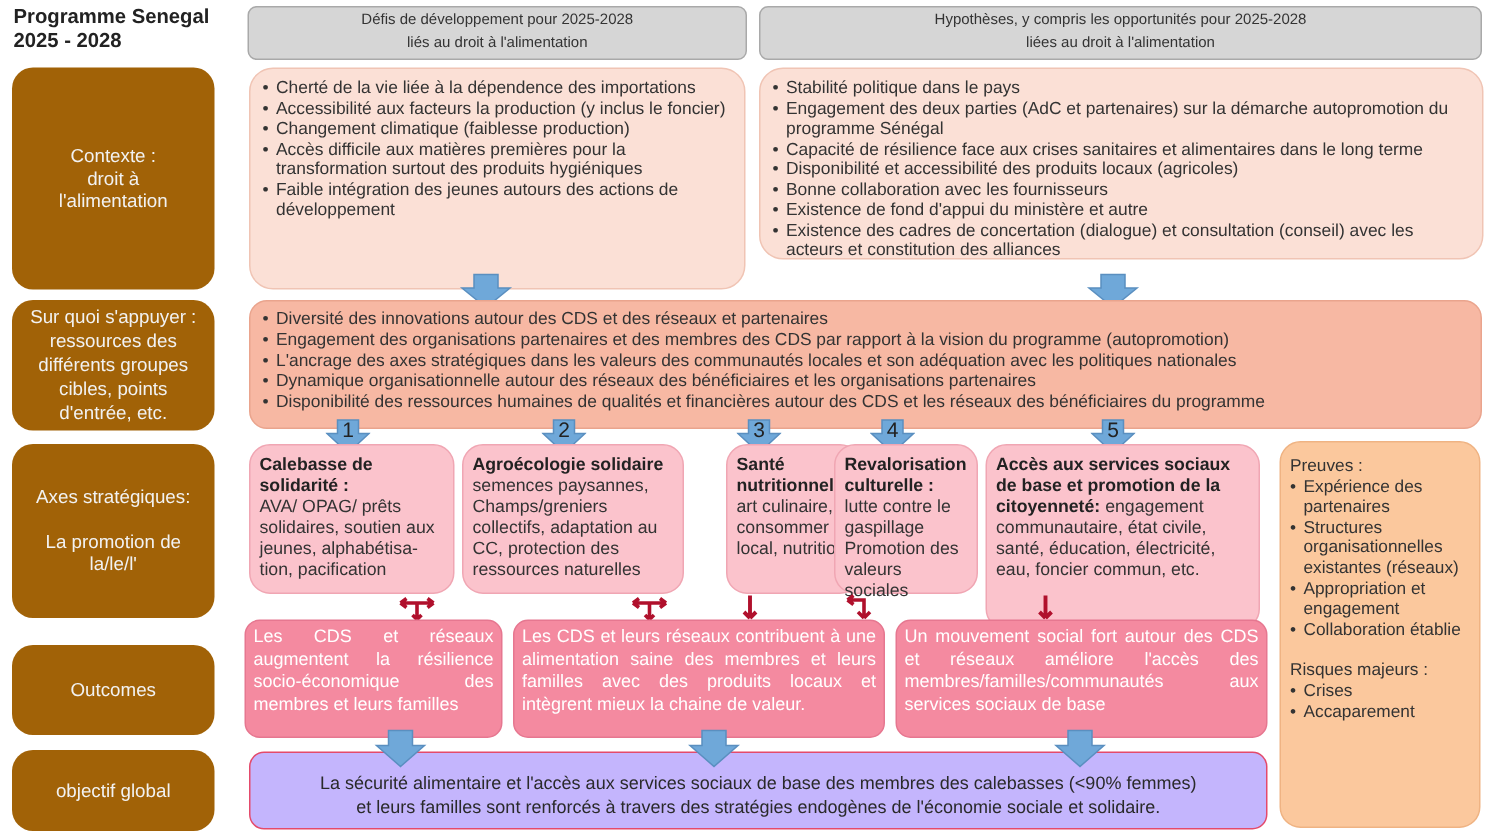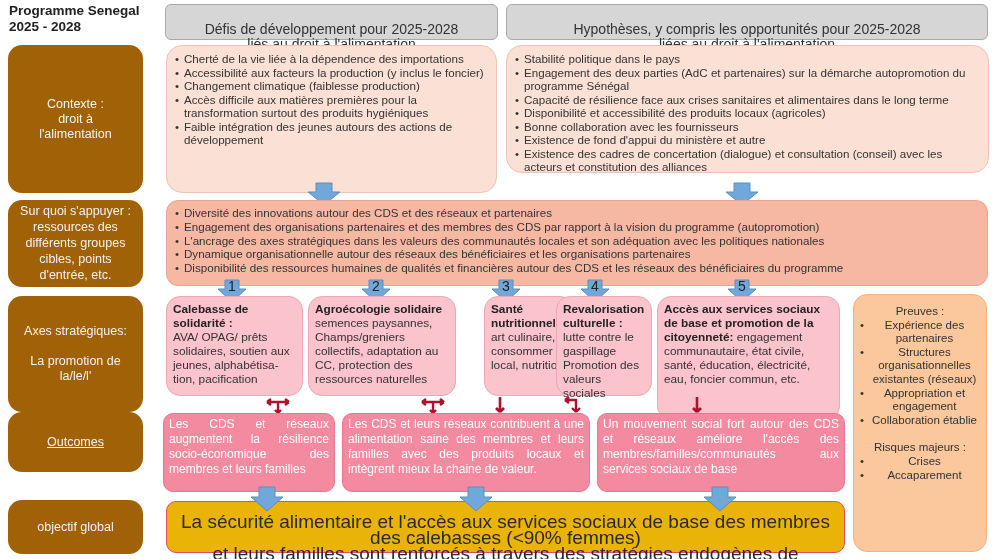--- a/index.html
+++ b/index.html
@@ -2,39 +2,39 @@
 <html><head>
 <meta charset="utf-8">
 <style>
   * { box-sizing: border-box; margin: 0; padding: 0; }
   html, body { width: 995px; height: 559px; background: #ffffff; overflow: hidden; }
   body { position: relative; font-family: "Liberation Sans", sans-serif; color: #222; }
   .abs { position: absolute; }
 
   .prog-title { left: 9px; top: 3px; width: 150px; font-weight: bold; font-size: 13.5px; line-height: 16px; color: #222; }
 
-  .hdr { background: #d6d6d6; border: 1px solid #a9a9a9; border-radius: 6px; text-align: center; font-size: 14px; line-height: 15px; color: #333; padding-top: 17px; }
+  .hdr { background: #d6d6d6; border: 1px solid #a9a9a9; border-radius: 6px; text-align: center; font-size: 10px; line-height: 15px; color: #333; padding-top: 1px; }
 
   .rowlabel { background: #a16207; border-radius: 14px; color: #f2f2f2; font-size: 12.5px; line-height: 15px; text-align: center; display: flex; align-items: center; justify-content: center; flex-direction: column; padding: 4px; }
 
   .ctx { background: #fbe0d6; border: 1px solid #f0c4b4; border-radius: 16px; font-size: 11.6px; line-height: 13.5px; color: #333; padding: 6px 8px 6px 8px; }
   .ctx ul, .res ul, .proof ul { list-style: none; }
   .ctx li, .res li, .proof li { position: relative; padding-left: 9px; }
   .ctx li::before, .res li::before, .proof li::before { content: "•"; position: absolute; left: 0; top: 0; }
 
   .res { background: #f7b8a3; border: 1px solid #eaa48d; border-radius: 12px; font-size: 11.6px; line-height: 13.8px; color: #333; padding: 5px 8px; }
 
   .axis { background: #fbc3cc; border: 1px solid #f0a6b3; border-radius: 14px; font-size: 11.8px; line-height: 14px; color: #333; padding: 5px 6px; }
   .axis b { color: #222; }
 
   .proof { background: #fbc89d; border: 1px solid #efb383; border-radius: 14px; font-size: 11.5px; line-height: 13.6px; color: #333; padding: 10px 6px; }
 
   .outc { background: #f48aa0; border: 1px solid #e67790; border-radius: 10px; font-size: 12px; line-height: 15px; color: #ffffff; padding: 3px 5px; text-align: justify; }
 
-  .goal { background: #eab308; border: 1px solid #e44a6b; border-radius: 10px; font-size: 19px; line-height: 16px; color: #2a2a2a; text-align: center; padding-top: 12px; }
+  .goal { background: #c4b5fd; border: 1px solid #e44a6b; border-radius: 10px; font-size: 12px; line-height: 16px; color: #2a2a2a; text-align: center; padding-top: 12px; }
 
   .barrow { width: 30px; height: 28px; }
   .barrow .num { position: absolute; left: 0; width: 30px; top: 0; text-align: center; font-size: 14px; line-height: 14px; color: #222; }
 </style>
 </head>
 <body>
 
 <div class="abs prog-title">
   <div>Programme Senegal</div>
   <div>2025 - 2028</div>
@@ -60,21 +60,21 @@
   <div>différents groupes</div>
   <div>cibles, points</div>
   <div>d'entrée, etc.</div>
 </div>
 <div class="abs rowlabel" style="left:8px;top:296px;width:135px;height:116px;">
   <div>Axes stratégiques:</div>
   <div style="height:15px;"></div>
   <div>La promotion  de</div>
   <div>la/le/l'</div>
 </div>
-<div class="abs rowlabel" style="left:8px;top:412px;width:135px;height:60px;text-decoration:underline;">
+<div class="abs rowlabel" style="left:8px;top:430px;width:135px;height:60px;">
   <div>Outcomes</div>
 </div>
 <div class="abs rowlabel" style="left:8px;top:500px;width:135px;height:54px;">
   <div>objectif global</div>
 </div>
 
 <div class="abs ctx" style="left:166px;top:45px;width:331px;height:148px;">
   <ul id="list-challenges">
       <li>Cherté de la vie liée à la dépendence des importations</li>
       <li>Accessibilité aux facteurs la production (y inclus le foncier)</li>
@@ -144,21 +144,21 @@
 </div>
 <div class="abs axis" style="left:556px;top:296px;width:96px;height:100px;">
   <b>Revalorisation culturelle :</b><br>
   <span>lutte contre le gaspillage Promotion des valeurs sociales</span>
 </div>
 <div class="abs axis" style="left:657px;top:296px;width:183px;height:124px;">
   <b>Accès aux services sociaux de base et promotion  de la citoyenneté:</b>
   <span>engagement communautaire, état civile, santé, éducation, électricité, eau, foncier commun, etc.</span>
 </div>
 
-<div class="abs proof" style="left:853px;top:294px;width:134px;height:258px;text-align:center;">
+<div class="abs proof" style="left:853px;top:294px;width:134px;height:258px;">
   <div>Preuves :</div>
   <ul id="list-proofs">
       <li>Expérience des partenaires</li>
       <li>Structures organisationnelles existantes (réseaux)</li>
       <li>Appropriation et engagement</li>
       <li>Collaboration établie</li>
     </ul>
   <div style="height:14px;"></div>
   <div>Risques majeurs :</div>
   <ul id="list-risks">

